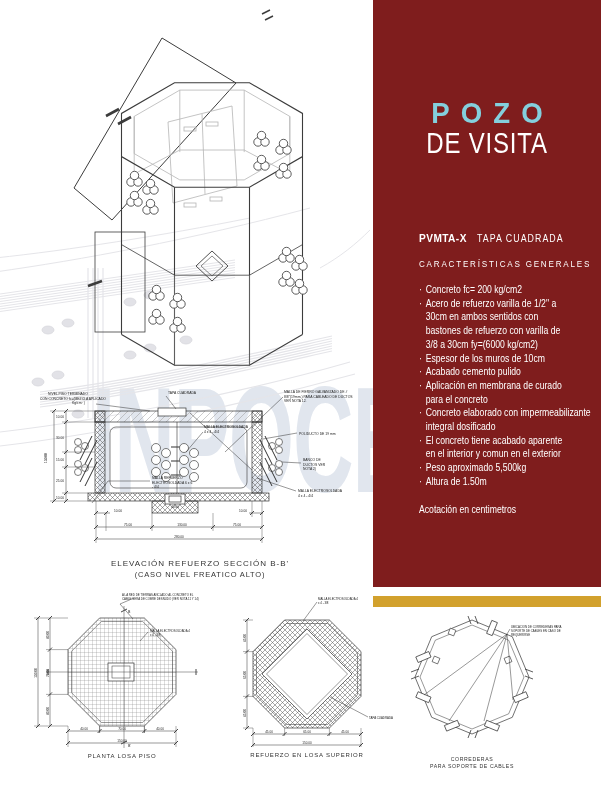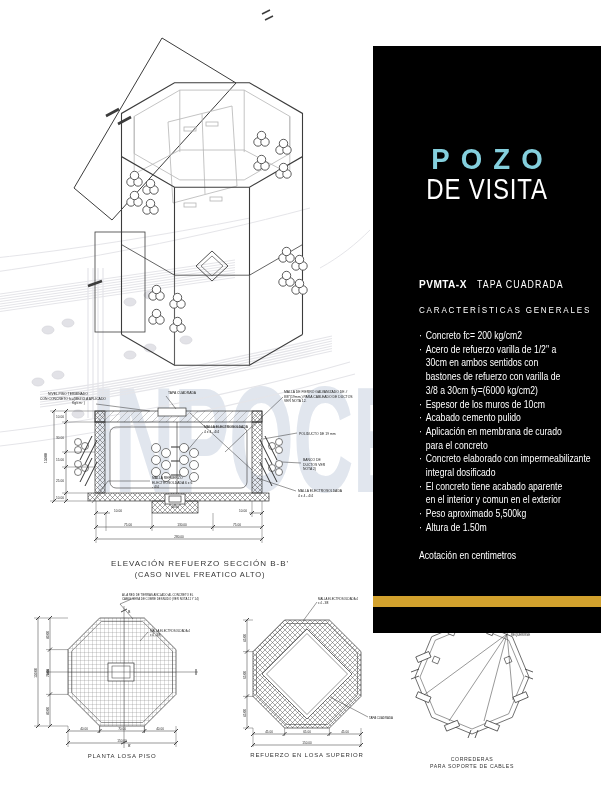--- a/index.html
+++ b/index.html
@@ -427,21 +427,21 @@
     </g>
     <g class="t" font-size="2.9">
       <text x="511" y="628">UBICACION DE CORREDERAS PARA</text>
       <text x="511" y="632">SOPORTE DE CABLES EN CASO DE</text>
       <text x="511" y="636">REQUERIRSE</text>
       <text x="472" y="761" text-anchor="middle" font-size="5.2" letter-spacing="0.6" fill="#333">CORREDERAS</text>
       <text x="472" y="768" text-anchor="middle" font-size="5.2" letter-spacing="0.6" fill="#333">PARA SOPORTE DE CABLES</text>
     </g>
   </svg>
 
-  <div class="abs sidebar" style="background: #000000; margin-top: 46px;">
+  <div class="abs sidebar" style="background: #7f1d1d;">
     <div class="sidebar-title" style="color: rgb(132, 207, 221);">POZO</div>
     <div class="sidebar-sub">DE VISITA</div>
     <div class="model-row">
       <span class="model-code">PVMTA-X</span>
       <span class="model-type">TAPA CUADRADA</span>
     </div>
     <div class="sec-head">CARACTERÍSTICAS GENERALES</div>
     <ul class="bullets">
       <li><span class="mark">·</span><span class="txt">Concreto fc= 200 kg/cm2</span></li>
       <li><span class="mark">·</span><span class="txt">Acero de refuerzo varilla de 1/2" a

